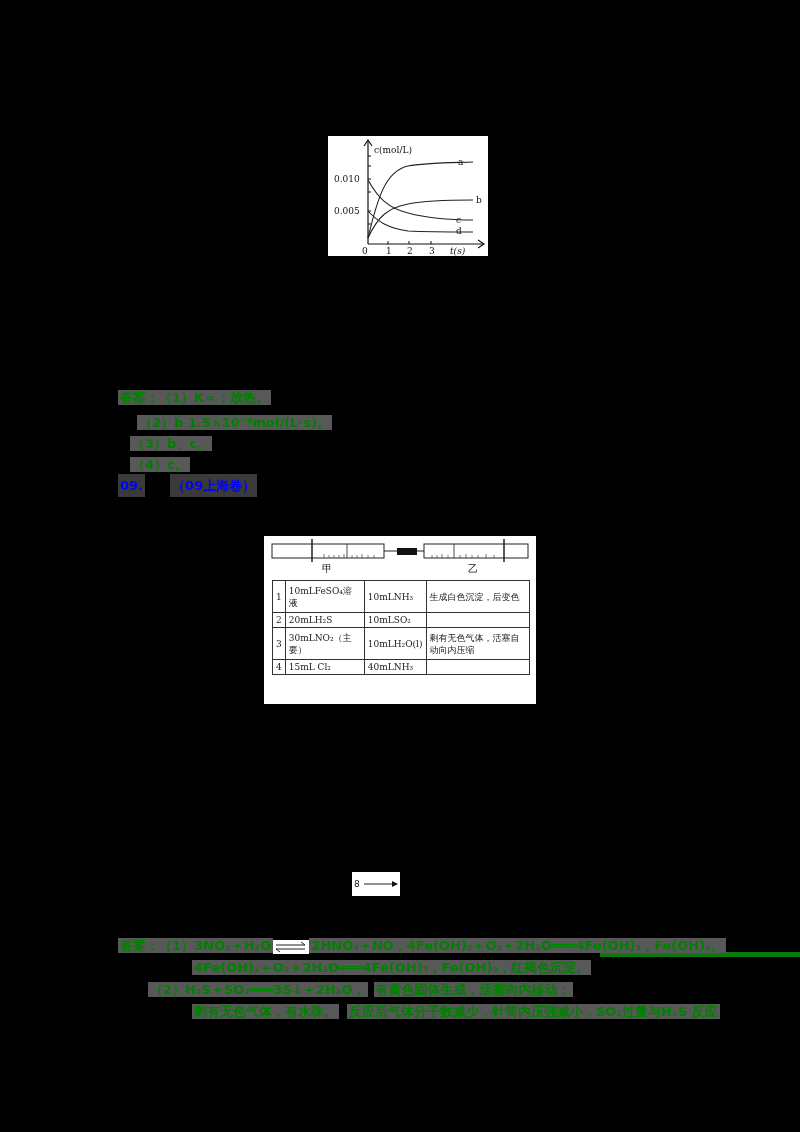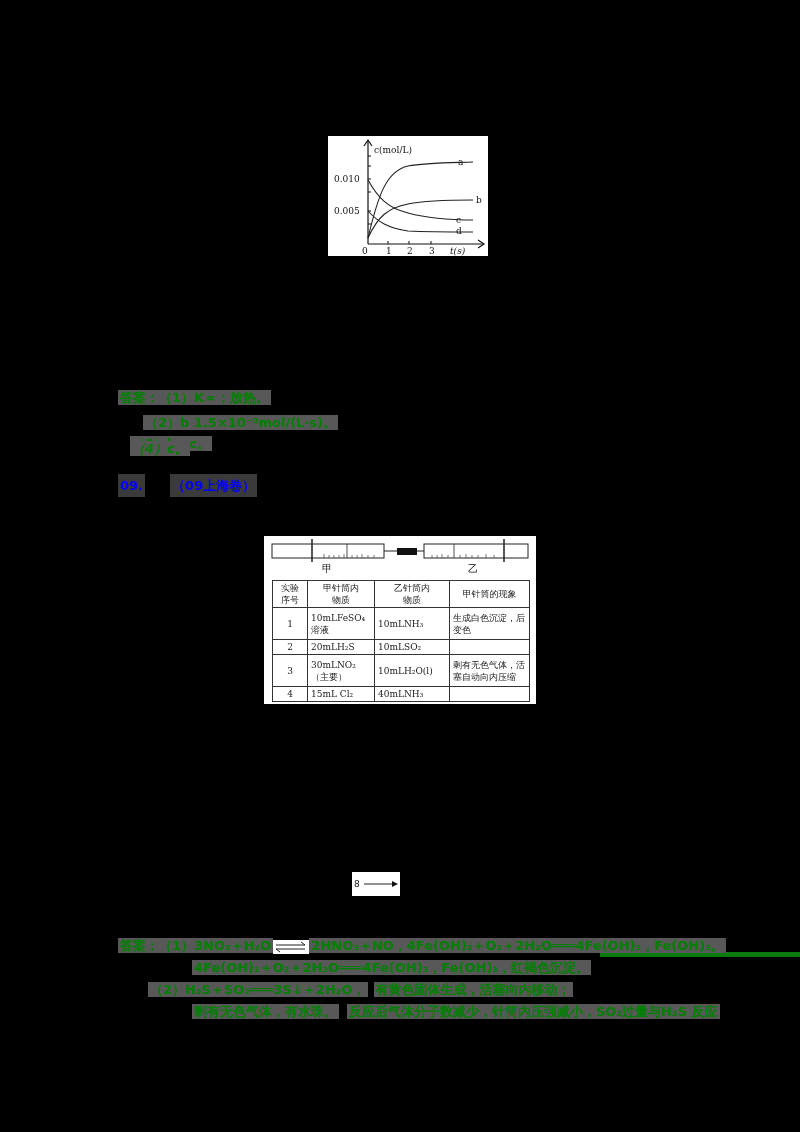--- a/index.html
+++ b/index.html
@@ -71,27 +71,27 @@
     <text x="130" y="29" font-size="9" font-family="DejaVu Serif, serif" fill="#111">a</text>
     <text x="148" y="67" font-size="9" font-family="DejaVu Serif, serif" fill="#111">b</text>
     <text x="128" y="87" font-size="9" font-family="DejaVu Serif, serif" fill="#111">c</text>
     <text x="128" y="98" font-size="9" font-family="DejaVu Serif, serif" fill="#111">d</text>
   </svg>
 </div>
 
 <div class="ans-line" style="left:118px;top:389px;">
   <span class="hl-grey">答案：（1）K＝；放热。</span>
 </div>
-<div class="ans-line" style="left:128px;top:414px;padding-left:15px;">
+<div class="ans-line" style="left:122px;top:414px;padding-left:15px;">
   <span class="hl-grey">（2）b  1.5×10⁻³mol/(L·s)。</span>
 </div>
 <div class="ans-line" style="left:130px;top:435px;">
   <span class="hl-grey">（3）b、c。</span>
 </div>
-<div class="ans-line" style="left:130px;top:440px;font-style:italic;">
+<div class="ans-line" style="left:130px;top:456px;">
   <span class="hl-grey">（4）c。</span>
 </div>
 <div class="ans-line" style="left:118px;top:477px;">
   <span class="hl-blue">09.</span>
   <span style="display:inline-block;width:16px;"></span>
   <span class="hl-blue">（09上海卷）</span>
 </div>
 
 <div class="abs figure-syringe">
   <svg class="syringe-top" width="272" height="40" viewBox="0 0 272 40">
@@ -129,26 +129,20 @@
         <line x1="214" y1="22" x2="214" y2="19"></line>
         <line x1="222" y1="22" x2="222" y2="18"></line>
       <line x1="230" y1="22" x2="230" y2="19"></line>
     </g>
     <text x="58" y="36" font-size="10" font-family="DejaVu Serif, serif" fill="#111">甲</text>
     <text x="204" y="36" font-size="10" font-family="DejaVu Serif, serif" fill="#111">乙</text>
   </svg>
 
   <table class="exp">
     <tbody>
-        <tr>
-      <th style="width:28px;"><span>实验</span><br><span>序号</span></th>
-      <th style="width:60px;"><span>甲针筒内</span><br><span>物质</span></th>
-      <th style="width:68px;"><span>乙针筒内</span><br><span>物质</span></th>
-      <th><span>甲针筒的现象</span></th>
-    </tr>
     <tr style="height:32px;">
       <td>1</td>
       <td class="left">10mLFeSO₄溶液</td>
       <td class="left">10mLNH₃</td>
       <td class="left">生成白色沉淀，后变色</td>
     </tr>
     <tr>
       <td>2</td>
       <td class="left">20mLH₂S</td>
       <td class="left">10mLSO₂</td>

